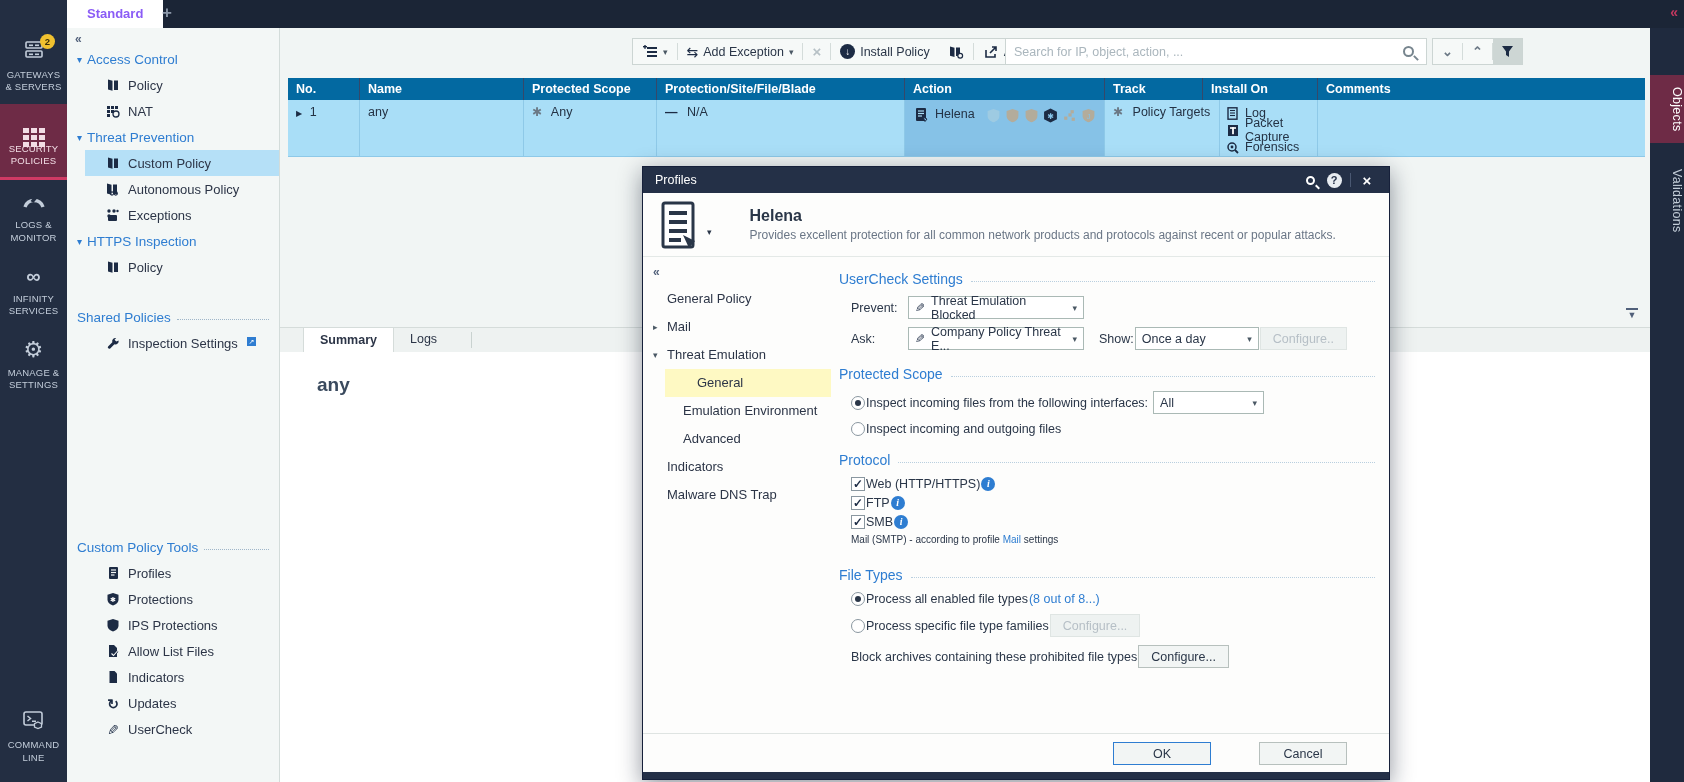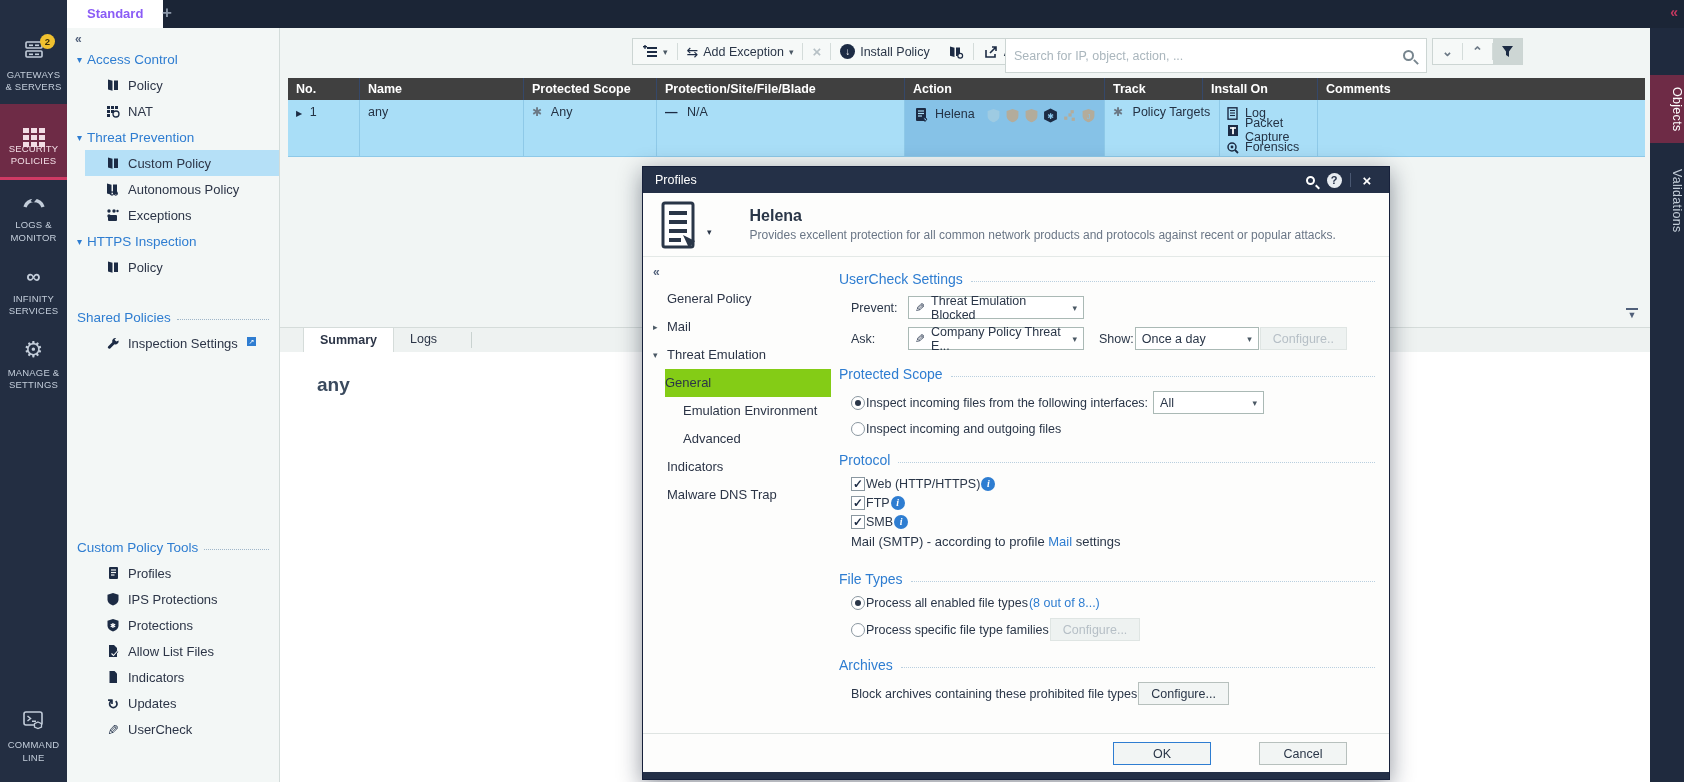--- a/index.html
+++ b/index.html
@@ -58,37 +58,37 @@
   
   .tb-group { position:absolute; top:10px; height:27px; background:#f6f9f8; border:1px solid #ccd5d3;
      display:flex; align-items:center; }
   .tb-g1 { left:352px; }
   .tb-btn { display:flex; align-items:center; gap:5px; padding:0 9px; height:100%; font-size:12.5px; color:#2a3648; }
   .tb-sep { width:1px; height:17px; background:#d4dcda; }
   .tb-caret { font-size:9px; color:#4a5864; }
   .tb-x { color:#b7c1c6; font-size:15px; font-weight:bold; }
   .circ-dl { width:15px; height:15px; border-radius:50%; background:#1c2b44; color:#fff; font-size:10px;
      line-height:15px; text-align:center; font-weight:bold; }
-  .search-wrap { position:absolute; left:725px; top:10px; width:422px; height:35px; background:#fff;
+  .search-wrap { position:absolute; left:725px; top:10px; width:422px; height:27px; background:#fff;
      border:1px solid #ccd5d3; display:flex; align-items:center; }
   .search-wrap input { flex:1; border:none; outline:none; font-family:inherit; font-size:12.5px; color:#4a5864;
      padding:0 8px; background:transparent; }
   .search-wrap input::placeholder { color:#aab6bd; }
   .mag { position:relative; width:11px; height:11px; border:2px solid #77858e; border-radius:50%; margin-right:12px; flex:none; }
   .mag::after { content:""; position:absolute; left:8px; top:9px; width:6px; height:2px; background:#77858e;
      transform:rotate(45deg); }
   .tb-g2 { left:1152px; }
   .tb-ico-btn { width:29px; height:100%; display:flex; align-items:center; justify-content:center;
      color:#6b7885; font-size:13px; font-weight:bold; }
   .tb-ico-btn.active { background:#cdd6d4; }
 
   
   .rtable { position:absolute; left:8px; top:50px; width:1357px; }
   .trow { display:flex; }
-  .hcell { background:#404040; color:#fff; font-weight:bold; font-size:12.5px; height:22px; line-height:22px;
+  .hcell { background:#0369a1; color:#fff; font-weight:bold; font-size:12.5px; height:22px; line-height:22px;
      padding:0 8px; border-right:1px solid #35486a; }
   .dcell { background:#a9def7; height:57px; padding:5px 8px; border-right:1px solid #8ec9e8;
      border-bottom:1px solid #8ec9e8; font-size:12.5px; color:#243244; }
   .c0{width:72px;} .c1{width:164px;} .c2{width:133px;} .c3{width:248px;} .c4{width:200px;}
   .c5{width:98px;} .c6{width:115px;} .c7{width:327px; border-right:none;}
   .dcell.action { background:#86c2e7; display:flex; align-items:flex-start; gap:6px; padding-top:7px; }
   .row-arrow { font-size:8px; color:#1c2b44; margin-right:4px; }
   .ast { color:#6b7885; font-size:12px; margin-right:6px; }
   .dashic { font-weight:bold; color:#1c2b44; margin-right:6px; }
   .blades { display:flex; gap:4px; margin-left:auto; margin-top:1px; }
@@ -130,21 +130,21 @@
   .dlg-hname { font-size:16px; font-weight:bold; color:#2a3648; margin-bottom:3px; margin-left:30px; }
   .dlg-hdesc { font-size:12px; color:#6a7686; margin-left:30px; }
   .dlg-bottom-bar { position:absolute; left:0; right:0; bottom:0; height:7px; background:#243047; }
 
   .dlg-body { display:flex; height:476px; }
   .dlg-nav { width:188px; flex:none; padding-top:6px; }
   .dn-collapse { color:#51607a; font-size:12px; font-weight:bold; padding:2px 0 6px 10px; }
   .dn-item { position:relative; height:28px; line-height:28px; font-size:13px; color:#2c3547; padding-left:24px; }
   .dn-item.lvl2 { padding-left:40px; }
   .dn-item .chev { position:absolute; left:10px; font-size:9px; color:#4a5864; }
-  .dn-item.active { background:#84cc16; margin-left:22px; padding-left:0; }
+  .dn-item.active { background:#fef9c3; margin-left:22px; padding-left:32px; }
   .dlg-content { flex:1; padding:14px 14px 0 8px; overflow:hidden; }
 
   .dsec-h { color:#2e7dd1; font-size:14px; display:flex; align-items:center; gap:8px; margin-bottom:9px; }
   .dsec-h .dots { flex:1; border-bottom:1px dotted #b9cfdf; transform:translateY(2px); }
   .frow { display:flex; align-items:center; margin:4px 0 8px 12px; gap:1px; font-size:12.5px; }
   .flabel { width:56px; flex:none; color:#2a3648; }
   .dd { height:23px; background:#fff; border:1px solid #aab9b5; display:flex; align-items:center;
      gap:6px; padding:0 6px; font-size:12.5px; color:#2a3648; }
   .dd .ddcaret { margin-left:auto; font-size:9px; color:#4a5864; }
   .dd-uc { width:176px; } .dd-show { width:124px; } .dd-all { width:111px; }
@@ -152,21 +152,21 @@
      font-size:12.5px; display:inline-flex; align-items:center; justify-content:center; }
   .btn.disabled { color:#b6bfc6; border-color:#dfe5e3; background:#eef2f1; }
   .radio { width:14px; height:14px; border-radius:50%; border:1px solid #8a97a0; background:#fff; flex:none;
      display:inline-flex; align-items:center; justify-content:center; }
   .radio.sel::after { content:""; width:6px; height:6px; border-radius:50%; background:#2a3648; }
   .cb { width:14px; height:14px; border:1px solid #8a97a0; background:#fff; flex:none; color:#1c2b44;
      font-size:12px; font-weight:bold; line-height:12px; text-align:center; }
   .info { width:14px; height:14px; border-radius:50%; background:#2e7dd1; color:#fff; font-size:10px;
      font-weight:bold; line-height:14px; text-align:center; font-family:"Liberation Serif", serif; font-style:italic; }
   .lnk { color:#2e7dd1; }
-  .note { font-size:13px; color:#2a3648; margin:2px 0 22px 12px; }
+  .note { font-size:10px; color:#2a3648; margin:2px 0 22px 12px; }
   .m-sec { margin-top:16px; }
   .dlg-footer { height:40px; border-top:1px solid #dfe4e2; display:flex; align-items:center;
      justify-content:flex-end; gap:14px; padding-right:42px; }
   .btn-ok { width:98px; border:1px solid #2e7dd1; }
   .btn-cancel { width:88px;margin-left:34px; }
 </style>
 </head>
 <body>
 
 <div class="app">
@@ -357,32 +357,32 @@
               <line x1="4" y1="9" x2="7.5" y2="9"></line>
             </g>
           </svg>
       </span>
       <span>Profiles</span>
     </div>
     <div class="np-item">
       <span class="ic">
         <svg width="14" height="14" viewBox="0 0 14 14">
             <path d="M7 1 L12.5 2.8 V7.5 C12.5 10.4 10 12.5 7 13.4 C4 12.5 1.5 10.4 1.5 7.5 V2.8 Z" fill="#1c2b44"></path>
+            <text x="7" y="9.5" font-size="7" fill="#fff" text-anchor="middle">✱</text>
+          </svg>
+      </span>
+      <span>Protections</span>
+    </div>
+    <div class="np-item">
+      <span class="ic">
+        <svg width="14" height="14" viewBox="0 0 14 14">
+            <path d="M7 1 L12.5 2.8 V7.5 C12.5 10.4 10 12.5 7 13.4 C4 12.5 1.5 10.4 1.5 7.5 V2.8 Z" fill="#1c2b44"></path>
           </svg>
       </span>
       <span>IPS Protections</span>
-    </div>
-    <div class="np-item">
-      <span class="ic">
-        <svg width="14" height="14" viewBox="0 0 14 14">
-            <path d="M7 1 L12.5 2.8 V7.5 C12.5 10.4 10 12.5 7 13.4 C4 12.5 1.5 10.4 1.5 7.5 V2.8 Z" fill="#1c2b44"></path>
-            <text x="7" y="9.5" font-size="7" fill="#fff" text-anchor="middle">✱</text>
-          </svg>
-      </span>
-      <span>Protections</span>
     </div>
     <div class="np-item">
       <span class="ic">
         <svg width="14" height="14" viewBox="0 0 14 14">
             <path d="M3 1 H8 L11 4 V13 H3 Z" fill="#1c2b44"></path>
             <path d="M5.5 9.5 L7.5 11.5 L11.5 7" fill="none" stroke="#1c2b44" stroke-width="2.4"></path>
             <path d="M5.5 9.5 L7.5 11.5 L11.5 7" fill="none" stroke="#f3f7f6" stroke-width="1.1"></path>
           </svg>
       </span>
       <span>Allow List Files</span>
@@ -733,24 +733,20 @@
           <span class="radio sel"></span>
           <span>Process all enabled file types</span>
           <span class="lnk">(8 out of 8...)</span>
         </div>
         <div class="frow">
           <span class="radio"></span>
           <span>Process specific file type families</span>
           <span class="btn disabled">Configure...</span>
         </div>
 
-        <div class="dsec-h m-sec">
-          <span>Archives</span>
-          <span class="dots"></span>
-        </div>
         <div class="frow">
           <span>Block archives containing these prohibited file types</span>
           <span class="btn">Configure...</span>
         </div>
       </div>
     </div>
 
     <div class="dlg-footer">
       <span class="btn btn-ok">OK</span>
       <span class="btn btn-cancel">Cancel</span>

